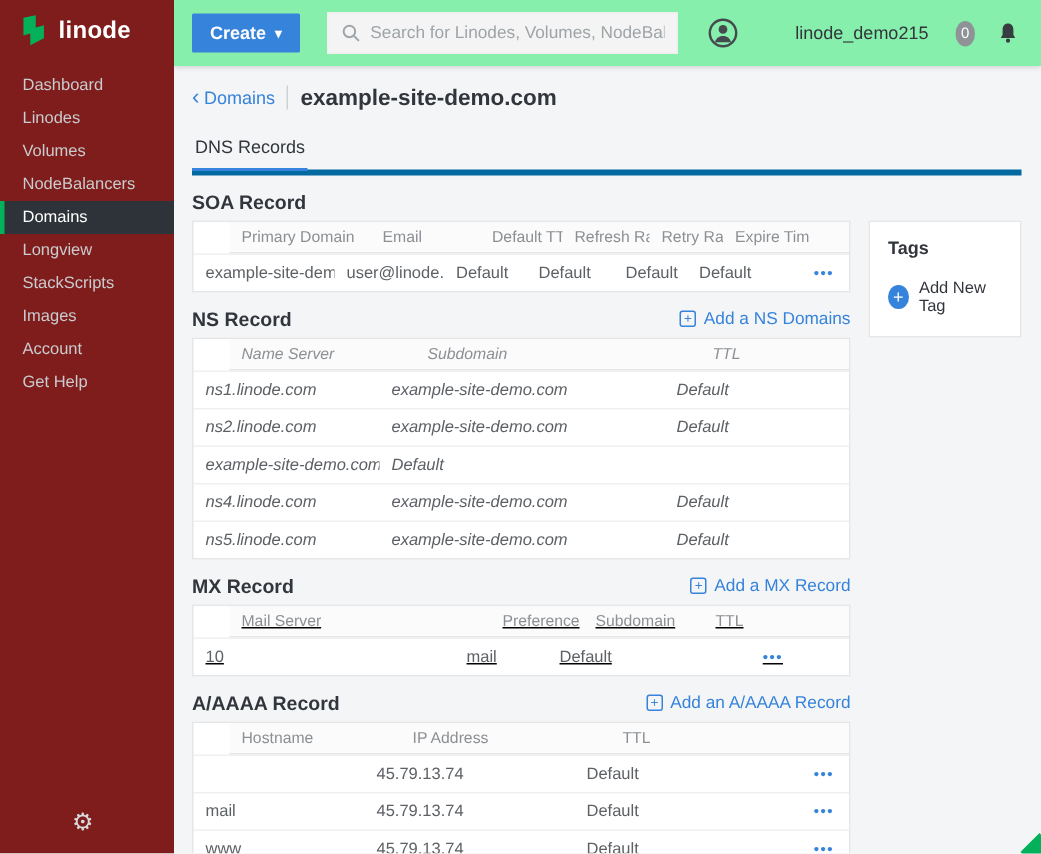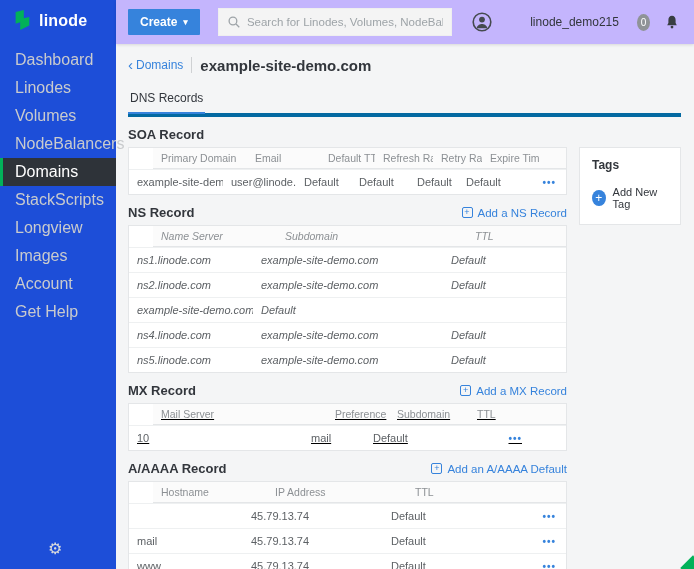--- a/index.html
+++ b/index.html
@@ -6,45 +6,45 @@
   html, body { width: 694px; height: 569px; overflow: hidden; }
   body {
     font-family: "Liberation Sans", sans-serif;
     background: #f4f5f6;
     position: relative;
   }
   .app { display: flex; width: 694px; height: 569px; }
 
   
   .sidebar {
-    width: 116px; flex-shrink: 0; background: #1d4ed8;
+    width: 116px; flex-shrink: 0; background: #7f1d1d;
     position: relative; height: 100%;
   }
   .logo { display: flex; align-items: center; gap: 7px; height: 42px; padding-left: 12px; cursor: pointer; }
   .logo-text { color: #fff; font-size: 16px; font-weight: bold; letter-spacing: 0.2px; }
   .nav { margin-top: 4px; }
   .nav-item {
-    font-size: 16px; color: #c9cbcd; padding: 5px 8px 5px 15px;
+    font-size: 11px; color: #c9cbcd; padding: 5px 8px 5px 15px;
     cursor: pointer; white-space: nowrap;
   }
   .nav-item.active {
     background: #2e3339; color: #fff;
     border-left: 3px solid #02b159; padding-left: 12px;
   }
   .gear {
     position: absolute; bottom: 12px; left: 48px;
     color: #d9dadc; font-size: 16px; line-height: 1; cursor: pointer;
   }
 
   
   .main { flex: 1; display: flex; flex-direction: column; min-width: 0; }
 
   
   .topbar {
-    height: 44px; background: #c4b5fd; display: flex; align-items: center;
+    height: 44px; background: #86efac; display: flex; align-items: center;
     padding: 0 14px 0 12px; gap: 10px; flex-shrink: 0;
     box-shadow: 0 1px 3px rgba(0,0,0,0.12); position: relative; z-index: 2;
   }
   .create-btn {
     background: #3683dc; color: #fff; border: none; height: 26px;
     padding: 0 12px; font-size: 12px; font-weight: bold;
     font-family: "Liberation Sans", sans-serif;
     display: flex; align-items: center; gap: 6px; cursor: pointer; border-radius: 1px;
   }
   .create-btn .chev { font-size: 9px; line-height: 1; }
@@ -136,22 +136,22 @@
         <path d="M4 2 L13 0 L13 9 L19 7.5 L19 17 L9 22 L9 13.5 L4 15 Z" fill="#02b159"></path>
       </svg>
       <span class="logo-text">linode</span>
     </div>
     <nav class="nav">
       <div class="nav-item">Dashboard</div>
       <div class="nav-item">Linodes</div>
       <div class="nav-item">Volumes</div>
       <div class="nav-item">NodeBalancers</div>
       <div class="nav-item active">Domains</div>
+      <div class="nav-item">Longview</div>
       <div class="nav-item">StackScripts</div>
-      <div class="nav-item">Longview</div>
       <div class="nav-item">Images</div>
       <div class="nav-item">Account</div>
       <div class="nav-item">Get Help</div>
     </nav>
     <div class="gear">⚙</div>
   </aside>
 
   <div class="main">
 
     <header class="topbar">
@@ -227,21 +227,21 @@
                 <span class="td actions"><span class="dots">•••</span></span>
               </div>
             </div>
           </section>
 
           <section class="section">
             <div class="section-head">
               <span class="section-title">NS Record</span>
               <a class="add-link">
                 <span class="plus-box">+</span>
-                <span>Add a NS Record</span>
+                <span>Add a NS Domains</span>
               </a>
             </div>
             <div class="table">
               <div class="trow thead ns-grid">
                 <span class="th">Name Server</span>
                 <span class="th">Subdomain</span>
                 <span class="th">TTL</span>
               </div>
               <div class="trow ns-grid">
                 <span class="td">ns1.linode.com</span>
@@ -293,21 +293,21 @@
                 <span class="td actions"><span class="dots">•••</span></span>
               </div>
             </div>
           </section>
 
           <section class="section">
             <div class="section-head">
               <span class="section-title">A/AAAA Record</span>
               <a class="add-link">
                 <span class="plus-box">+</span>
-                <span>Add an A/AAAA Default</span>
+                <span>Add an A/AAAA Record</span>
               </a>
             </div>
             <div class="table">
               <div class="trow thead a-grid">
                 <span class="th">Hostname</span>
                 <span class="th">IP Address</span>
                 <span class="th">TTL</span>
                 <span class="th actions"></span>
               </div>
               <div class="trow a-grid">

